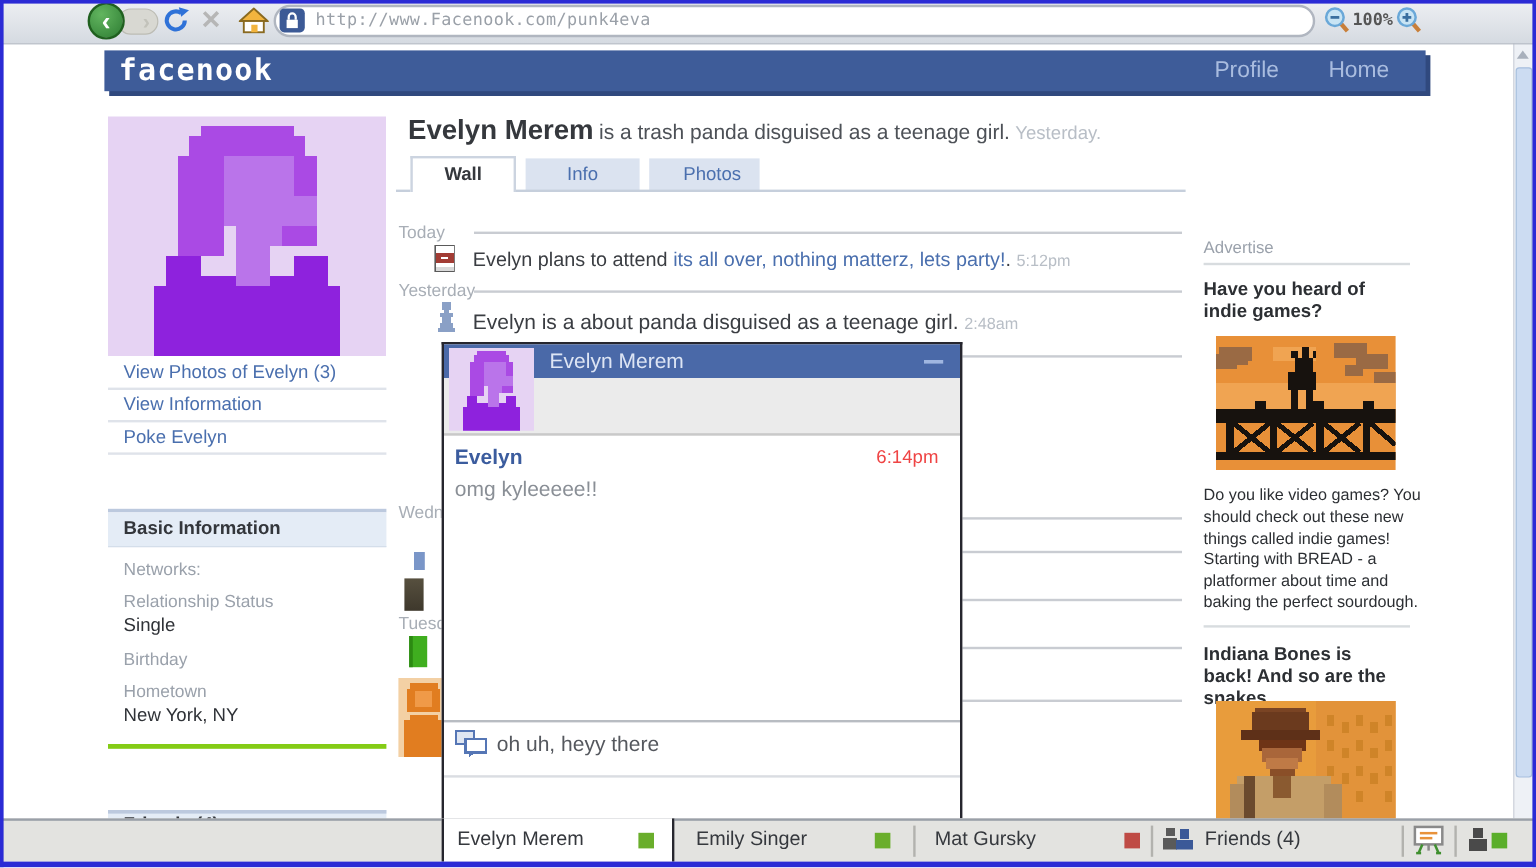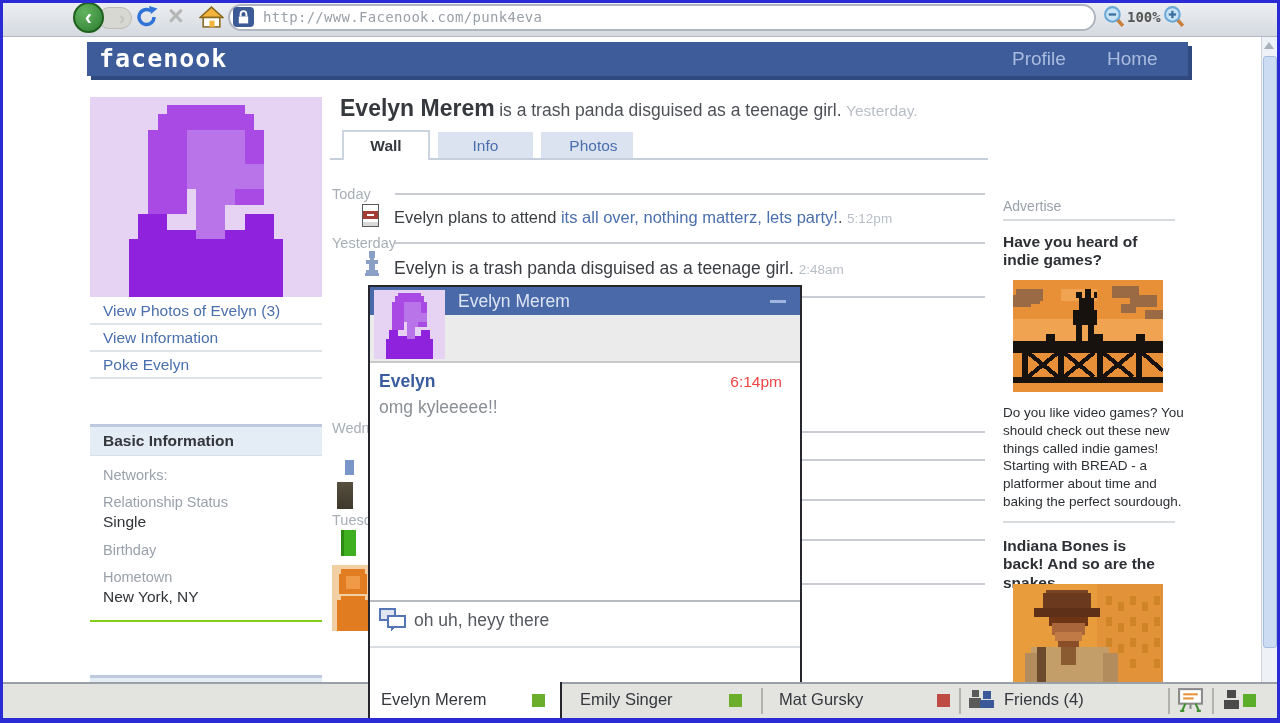--- a/index.html
+++ b/index.html
@@ -31,21 +31,21 @@
   .scroll-thumb{left:1263px;top:56px;width:12px;height:590px;background:#ccdcf2;border:1px solid #a6bedd;border-radius:3px;z-index:4;}
   
   .fb-bar{left:87px;top:42px;width:1101px;height:34px;background:#3e5c99;box-shadow:4px 4px 0 #30497e;z-index:3;}
   .fb-logo{left:12px;top:2px;color:#fff;font-size:25px;font-weight:bold;letter-spacing:1px;
            font-family:"DejaVu Sans Mono",monospace;}
   .fb-nav{top:6px;color:#a9bcdf;font-size:19px;}
   
   .big-avatar{left:90px;top:97px;width:232px;height:200px;}
   .side-link{left:90px;width:232px;height:26px;border-bottom:2px solid #dfe3ea;color:#4a6fae;
              font-size:15.5px;line-height:24px;padding-left:13px;box-sizing:border-box;}
-  .bi-box{left:90px;top:424px;width:232px;border-top:3px solid #bcc9de;border-bottom:2px solid #84cc16;background:#fff;}
+  .bi-box{left:90px;top:424px;width:232px;border-top:3px solid #bcc9de;border-bottom:4px solid #84cc16;background:#fff;}
   .bi-head{background:#e4ecf6;border-bottom:1px solid #d4deea;height:28px;line-height:28px;
            padding-left:13px;font-weight:bold;font-size:15.5px;color:#33363b;}
   .bi-body{padding:0 13px 14px 13px;}
   .bi-label{color:#9aa1ab;font-size:14.5px;margin-top:11px;}
   .bi-value{color:#2f3237;font-size:15.5px;margin-top:3px;}
   .friends-sliver{left:90px;top:675px;width:232px;height:7px;border-top:3px solid #bcc9de;
                   background:#e4ecf6;overflow:hidden;z-index:2;}
   .friends-sliver span{display:block;margin:1px 0 0 13px;font-weight:bold;font-size:15.5px;color:#33363b;}
   
   .page-title{left:340px;top:95px;white-space:nowrap;}
@@ -175,21 +175,21 @@
     <svg width="16" height="28" viewBox="0 0 14 24" shape-rendering="crispEdges" fill="#8aa0c6">
       <rect x="4" y="0" width="6" height="6"></rect>
         <rect x="5" y="6" width="4" height="2"></rect>
         <rect x="2" y="8" width="10" height="3"></rect>
       <rect x="4" y="11" width="6" height="5"></rect>
         <rect x="2" y="16" width="10" height="3"></rect>
         <rect x="1" y="19" width="12" height="3"></rect>
     </svg>
   </div>
   <div class="abs post-text" style="left:394px;top:258px;font-size:17.5px;">
-    <span>Evelyn is a trash panda disguised as a teenage girl. </span><span class="post-time">2:48am</span>
+    <span>Evelyn is a about panda disguised as a teenage girl. </span><span class="post-time">2:48am</span>
   </div>
   <div class="abs feed-line" style="left:395px;top:296px;width:590px;"></div>
 
   <div class="abs day-label" style="left:332px;top:420px;">Wednesday</div>
   <div class="abs feed-line" style="left:395px;top:431px;width:590px;"></div>
   <div class="abs" style="left:345px;top:460px;width:9px;height:15px;background:#7a96c8;z-index:1;"></div>
   <div class="abs feed-line" style="left:395px;top:459px;width:590px;"></div>
   <div class="abs" style="left:337px;top:482px;width:16px;height:27px;background:linear-gradient(#57503f,#3e382c);z-index:1;"></div>
   <div class="abs feed-line" style="left:395px;top:499px;width:590px;"></div>
   <div class="abs day-label" style="left:332px;top:512px;">Tuesday</div>

